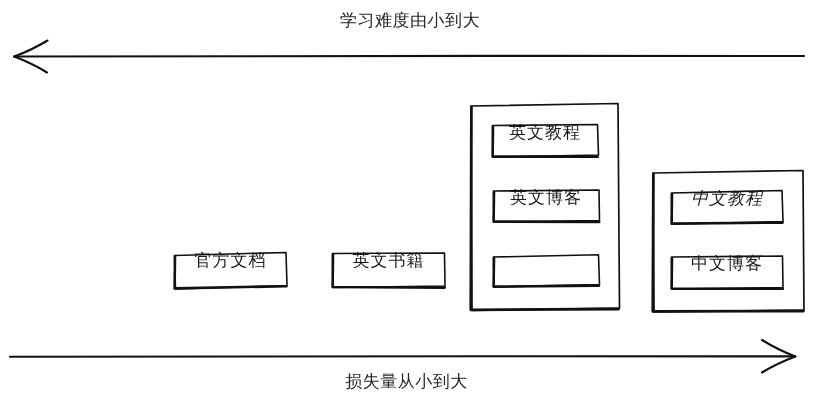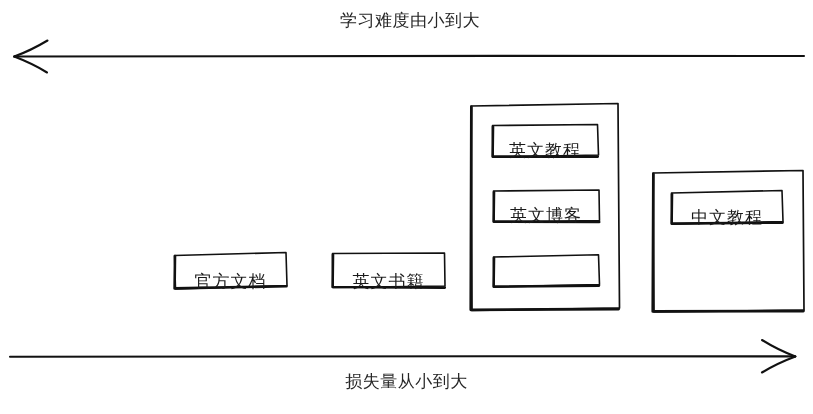--- a/index.html
+++ b/index.html
@@ -40,21 +40,21 @@
   #bottom-axis-label {
     left: 0;
     right: 0;
     top: 372px;
   }
   .node-box {
     position: absolute;
     box-sizing: border-box;
     background: #ffffff;
     display: flex;
-    align-items: flex-end;
+    align-items: flex-start;
     justify-content: center;
   }
   .node-text {
     position: relative;
     font-size: 17px;
     line-height: 19px;
     letter-spacing: 1px;
     color: #1a1a1a;
     white-space: nowrap;
     z-index: 3;
@@ -148,28 +148,35 @@
     </svg>
   </div>
 
   <div class="group-box" style="left:650px; top:169px; width:156px; height:145px;">
     <svg class="sketch-svg" viewBox="0 0 156 145" preserveAspectRatio="none">
       <path class="sk-stroke" stroke-width="1.7" vector-effect="non-scaling-stroke" d="M 3,4 L 153,1.5 L 154,141 L 4,143 Z"></path>
       <path class="sk-stroke" stroke-width="2.8" vector-effect="non-scaling-stroke" d="M 3.4,5 L 2.8,142.4 L 153.4,142"></path>
     </svg>
   </div>
 
-  <div class="node-box" style="left:669px; top:189px; width:116px; height:38px;">
+  <div class="node-box" style="left:669px; top:189px; width:116px; height:38px;font-style:italic;">
     <svg class="sketch-svg" viewBox="0 0 116 38" preserveAspectRatio="none">
       <path class="sk-stroke" stroke-width="1.6" vector-effect="non-scaling-stroke" d="M 2.5,4 L 113,1.5 L 114,32.5 L 3,35 Z"></path>
       <path class="sk-stroke" stroke-width="2.6" vector-effect="non-scaling-stroke" d="M 3,5 L 2.6,34.6 L 113.6,33.6"></path>
     </svg>
     <span class="node-text">中文教程</span>
   </div>
 
+  <div class="node-box" style="left:669px; top:254px; width:116px; height:38px;">
+    <svg class="sketch-svg" viewBox="0 0 116 38" preserveAspectRatio="none">
+      <path class="sk-stroke" stroke-width="1.6" vector-effect="non-scaling-stroke" d="M 2.5,3 L 113.5,2 L 114,33.5 L 3,35 Z"></path>
+      <path class="sk-stroke" stroke-width="2.6" vector-effect="non-scaling-stroke" d="M 3,4 L 2.6,34.6 L 113.8,34.8"></path>
+    </svg>
+    <span class="node-text">中文博客</span>
+  </div>
 
   <svg class="arrow-layer" viewBox="0 0 813 414" width="813" height="414">
     <path class="sk-stroke" stroke-width="2.1" d="M 10,356.8 C 150,355.6 320,357.4 490,356.2 C 640,355.4 745,357 795,356.4"></path>
     <path class="sk-stroke" stroke-width="2.1" d="M 762,340 C 770,345 782,351.5 795.4,356.5"></path>
     <path class="sk-stroke" stroke-width="2.1" d="M 795.4,356.5 C 782,361.5 771,367 762,372.5"></path>
   </svg>
 
   <div class="axis-label" id="bottom-axis-label">损失量从小到大</div>
 
 </div>

